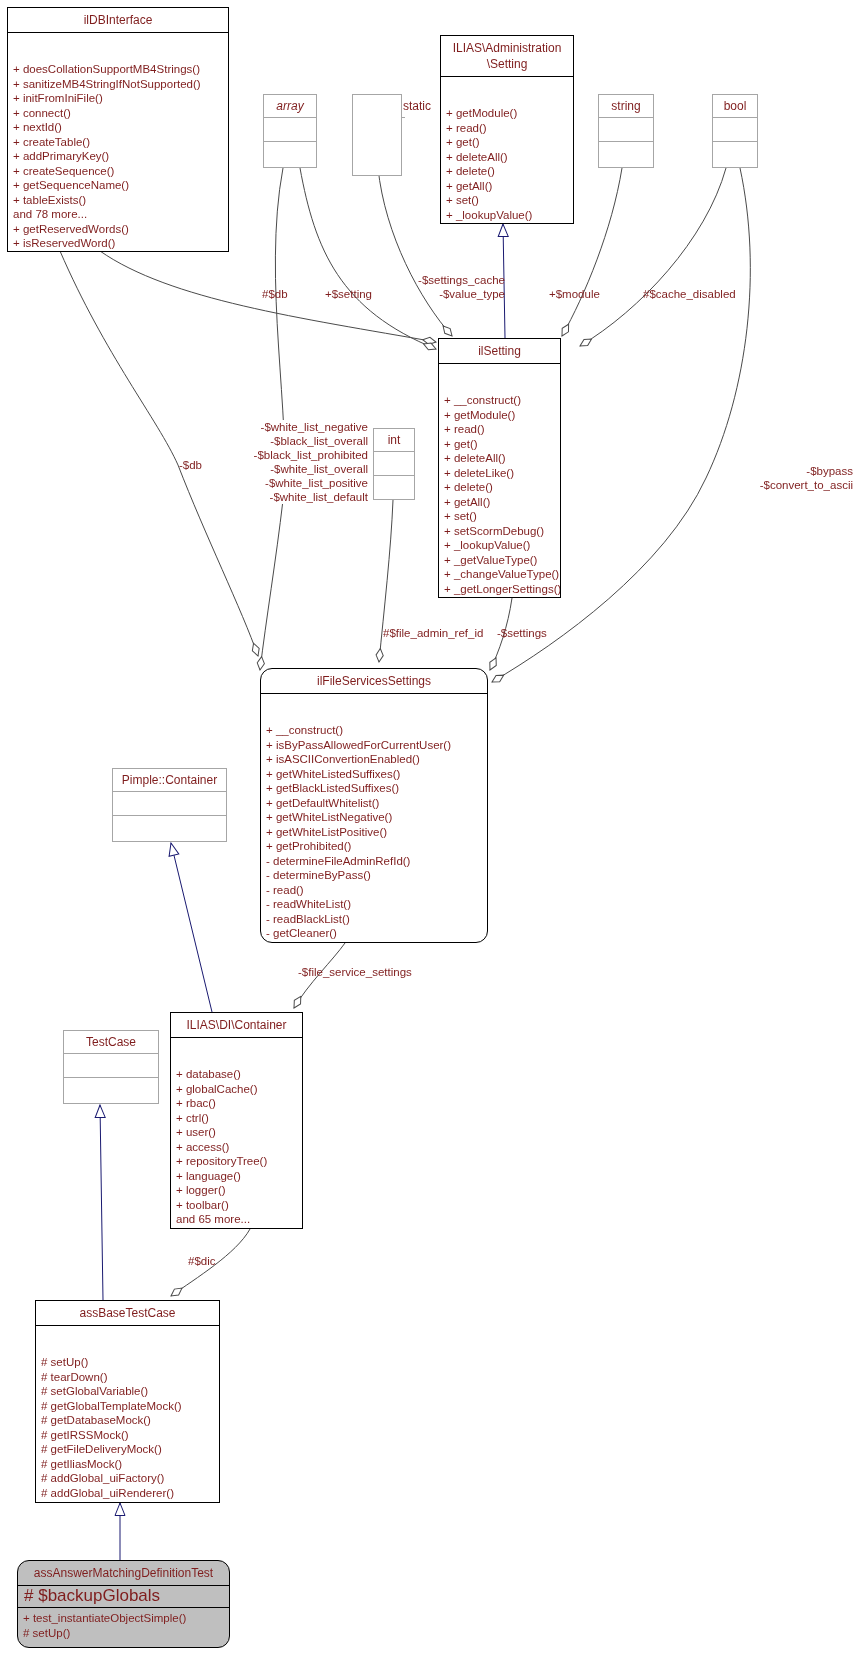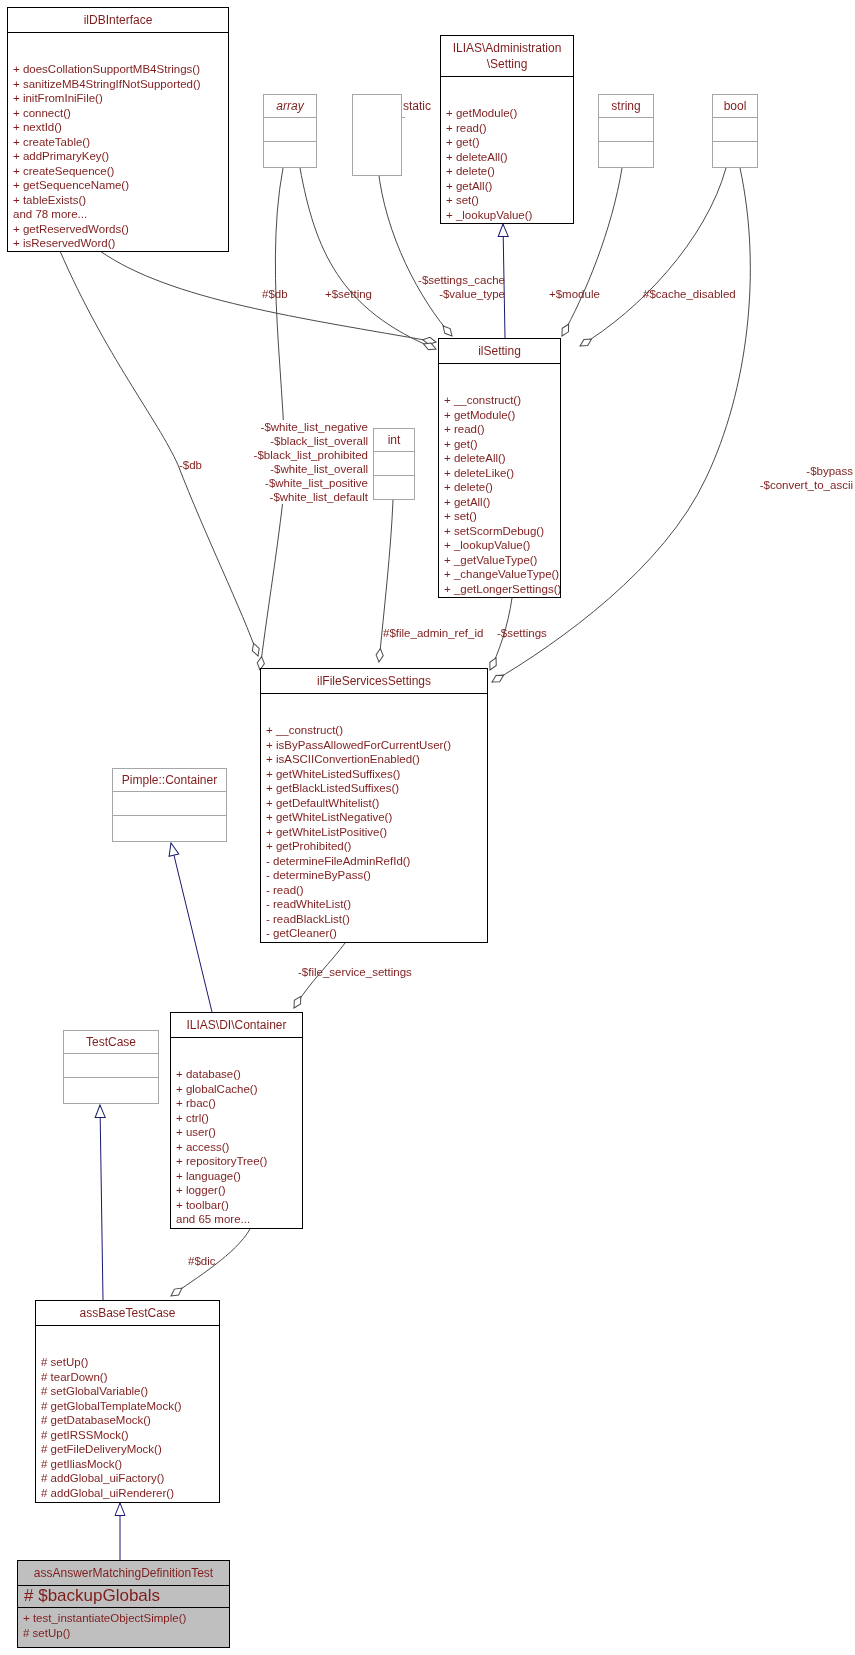--- a/index.html
+++ b/index.html
@@ -8,21 +8,21 @@
   svg.edges{position:absolute;left:0;top:0;z-index:1;}
   .cls{position:absolute;z-index:2;background:#fff;border:1px solid #000;box-sizing:border-box;overflow:hidden;}
   .cls .t{text-align:center;font-size:12px;line-height:16px;padding:4px 3px;border-bottom:1px solid #000;white-space:pre-line;}
   .cls .a{min-height:26px;border-bottom:1px solid #ffffff;font-size:17px;line-height:14.5px;padding:3px 6px;box-sizing:border-box;}
   .cls .m{font-size:11.5px;padding:3px 5px 4px 5px;}
   .row{line-height:14.5px;white-space:pre;}
   .typ{position:absolute;z-index:2;background:#fff;border:1px solid #a6a6a6;box-sizing:border-box;}
   .typ .t{text-align:center;font-size:12px;line-height:16px;padding:3px 2px;border-bottom:1px solid #a6a6a6;}
   .typ .c{height:23px;border-bottom:1px solid #a6a6a6;}
   .typ .c:last-child{border-bottom:none;}
-  .hl{background:#bfbfbf;}
+  .hl{background:#bfbfbf;border-radius:12px;}
   .hl .t,.hl .a{border-color:#000;}
   .elbl{position:absolute;z-index:3;font-size:11.5px;line-height:14px;white-space:pre-line;}
   .ctr{text-align:right;}
 </style>
 </head>
 <body>
 
 <div id="canvas">
 
   <svg class="edges" width="855" height="1655" viewBox="0 0 855 1655">
@@ -130,21 +130,21 @@
         <div class="row">+ getAll()</div>
         <div class="row">+ set()</div>
         <div class="row">+ setScormDebug()</div>
         <div class="row">+ _lookupValue()</div>
         <div class="row">+ _getValueType()</div>
         <div class="row">+ _changeValueType()</div>
         <div class="row">+ _getLongerSettings()</div>
       </div>
   </div>
 
-  <div class="cls" style="left:260px;top:668px;width:228px;height:275px;">
+  <div class="cls" style="left:260px;top:668px;width:228px;height:275px;border-radius:12px;">
     <div class="t">ilFileServicesSettings</div>
     <div class="a"></div>
     <div class="m">
         <div class="row">+ __construct()</div>
         <div class="row">+ isByPassAllowedForCurrentUser()</div>
         <div class="row">+ isASCIIConvertionEnabled()</div>
         <div class="row">+ getWhiteListedSuffixes()</div>
         <div class="row">+ getBlackListedSuffixes()</div>
         <div class="row">+ getDefaultWhitelist()</div>
         <div class="row">+ getWhiteListNegative()</div>

